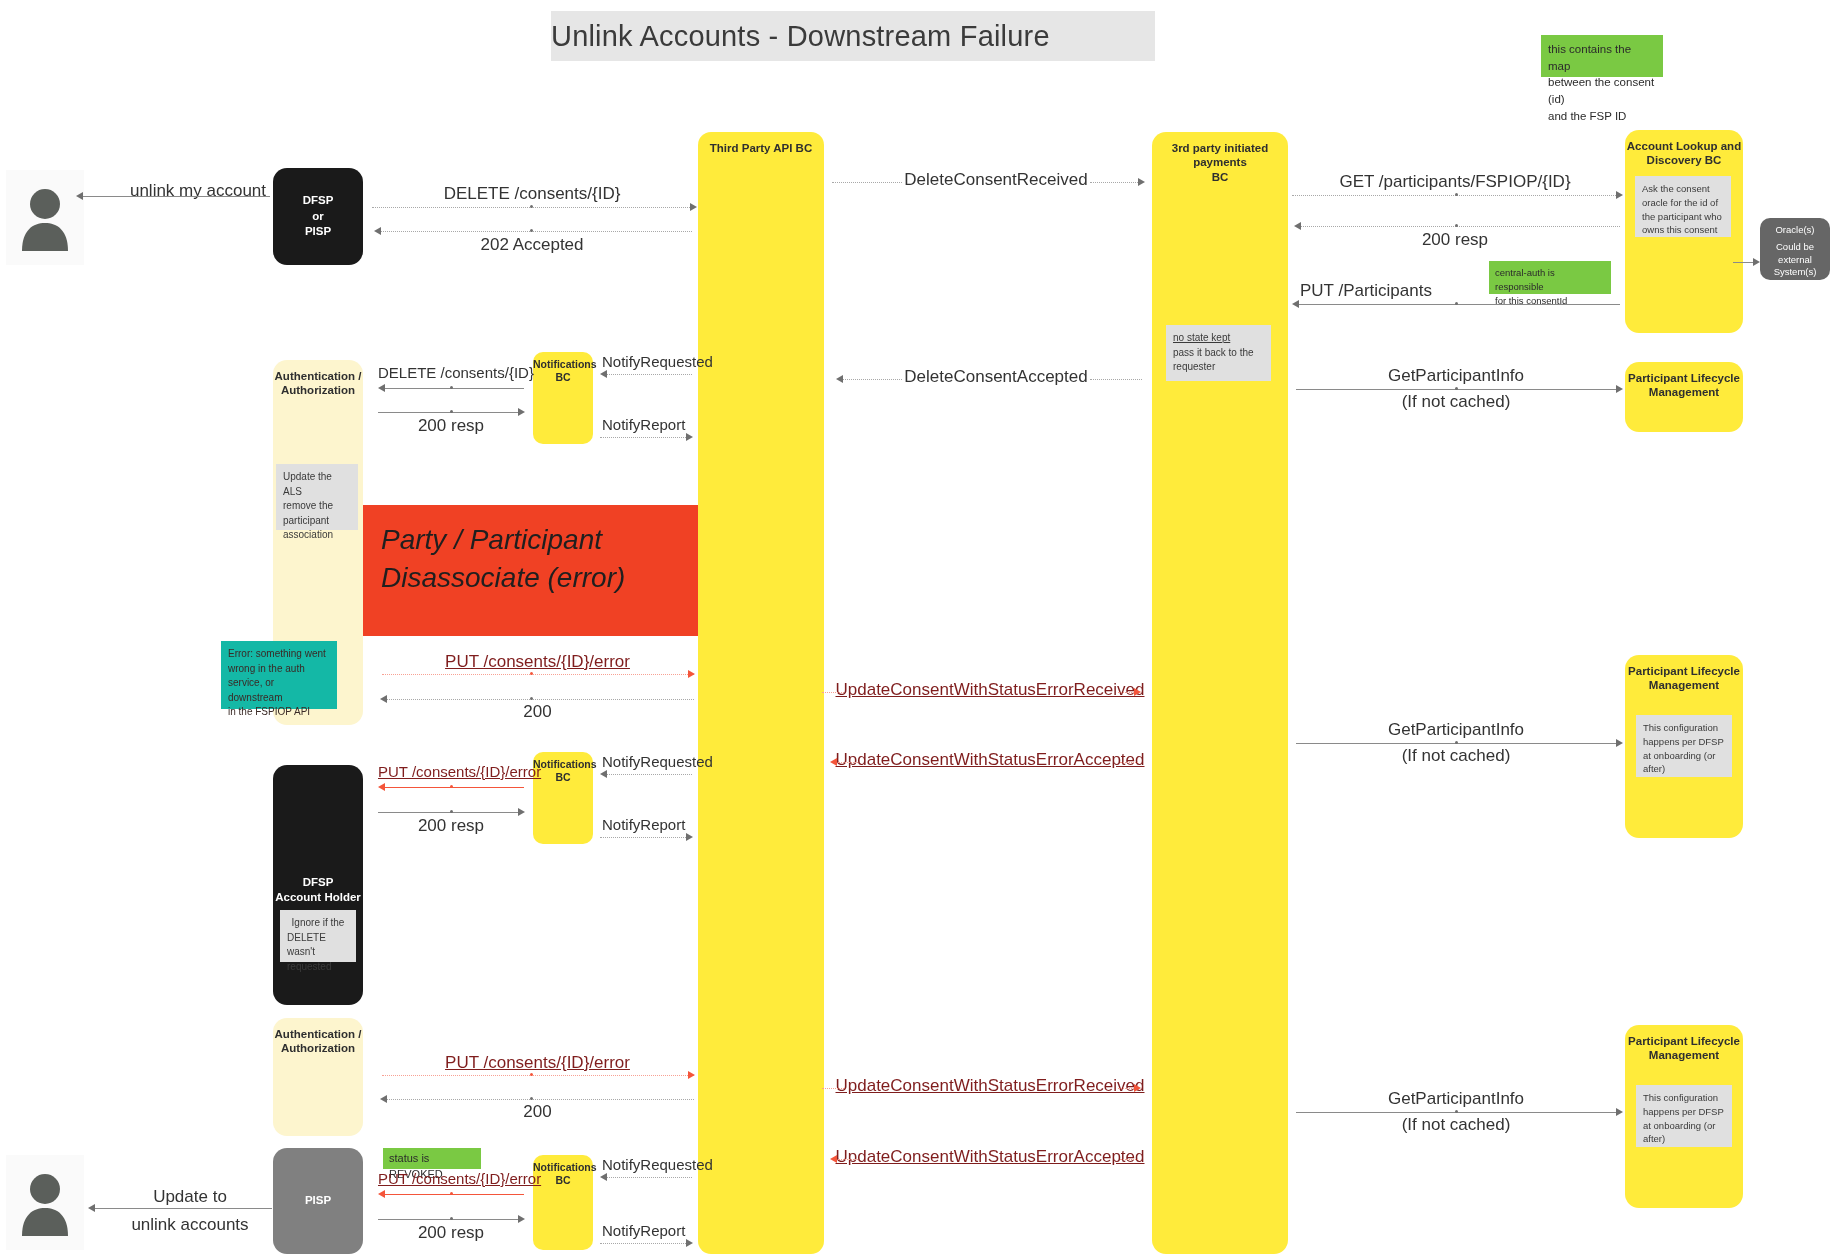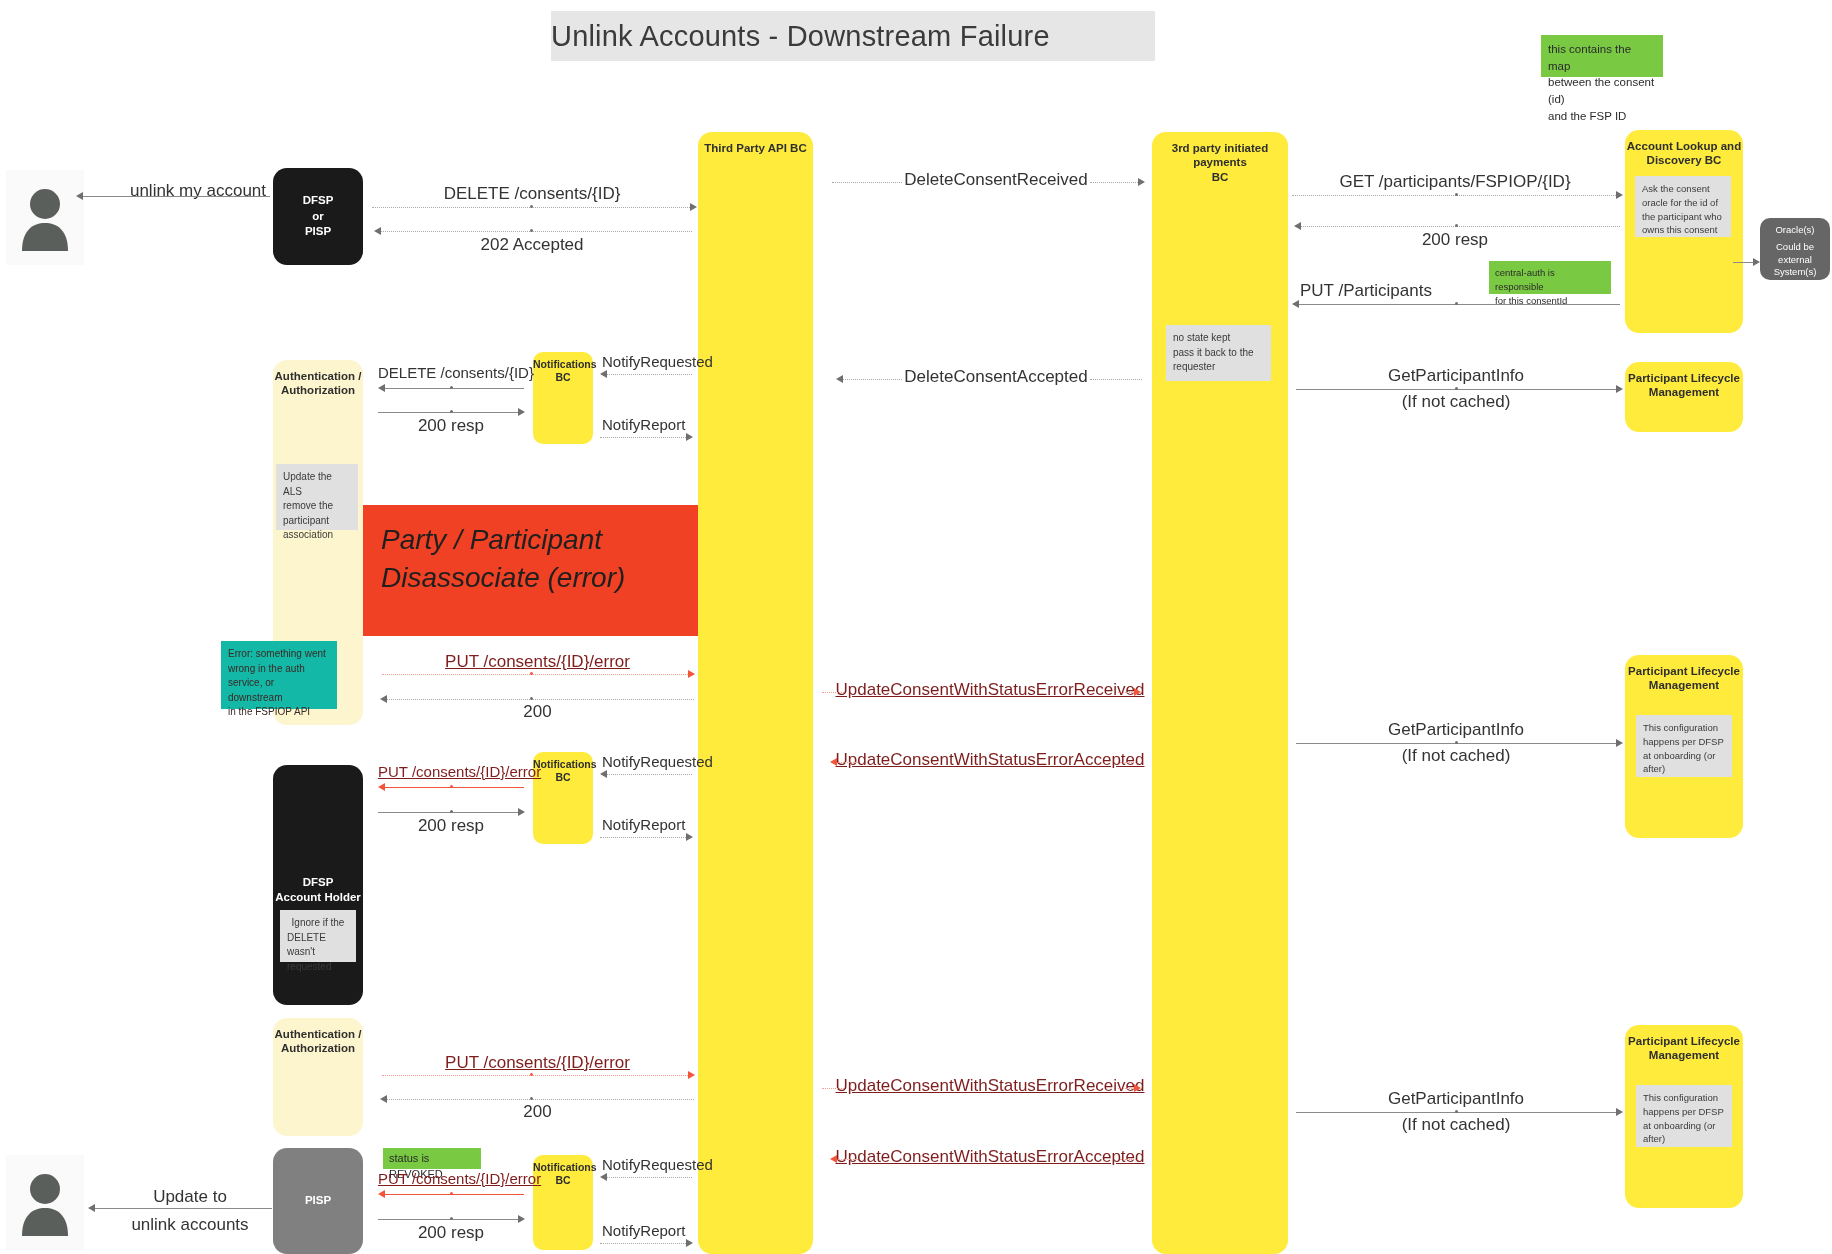--- a/index.html
+++ b/index.html
@@ -121,21 +121,21 @@
   <div class="abs title-bar" style="left:551px; top:11px; width:604px; height:50px;">
     <span>Unlink Accounts - Downstream Failure</span>
   </div>
 
   <div class="abs note note-green" style="left:1541px; top:35px; width:122px; height:42px;">
     <div>this contains the map</div>
     <div>between the consent (id)</div>
     <div>and the FSP ID</div>
   </div>
 
-  <div class="abs lifeline ll-yellow" style="left:698px; top:132px; width:115px; height:1122px;">
+  <div class="abs lifeline ll-yellow" style="left:698px; top:132px; width:126px; height:1122px;border-radius:13px;">
     <span>Third Party API BC</span>
   </div>
 
   <div class="abs lifeline ll-yellow" style="left:1152px; top:132px; width:136px; height:1122px;">
     <div>3rd party initiated payments</div>
     <div>BC</div>
   </div>
 
   <div class="abs lifeline ll-yellow" style="left:1625px; top:130px; width:118px; height:203px;">
     <div>Account Lookup and</div>
@@ -298,21 +298,21 @@
   <div class="abs arrow-line solid-line" style="left:1296px; top:304px; width:324px;"></div>
   <div class="abs mid-dot" style="left:1455px; top:302px;"></div>
   <div class="abs arrowhead ah-left" style="left:1292px; top:300px;"></div>
 
   <div class="abs note note-green" style="left:1489px; top:261px; width:122px; height:33px; padding:5px 6px;">
     <div style="font-size:9.5px;">central-auth is responsible</div>
     <div style="font-size:9.5px;">for this consentId</div>
   </div>
 
   <div class="abs note note-grey" style="left:1166px; top:325px; width:105px; height:56px;">
-    <div style="font-size:10px;">no state kept</div>
+    <div style="font-size:10px;text-decoration:underline;">no state kept</div>
     <div style="font-size:10px;">pass it back to the</div>
     <div style="font-size:10px;">requester</div>
   </div>
 
   <div class="abs msg-label small" style="left:378px; top:364px; width:150px;">DELETE /consents/{ID}</div>
   <div class="abs arrow-line solid-line" style="left:382px; top:388px; width:142px;"></div>
   <div class="abs mid-dot" style="left:450px; top:386px;"></div>
   <div class="abs arrowhead ah-left" style="left:378px; top:384px;"></div>
 
   <div class="abs arrow-line solid-line" style="left:378px; top:412px; width:142px;"></div>

